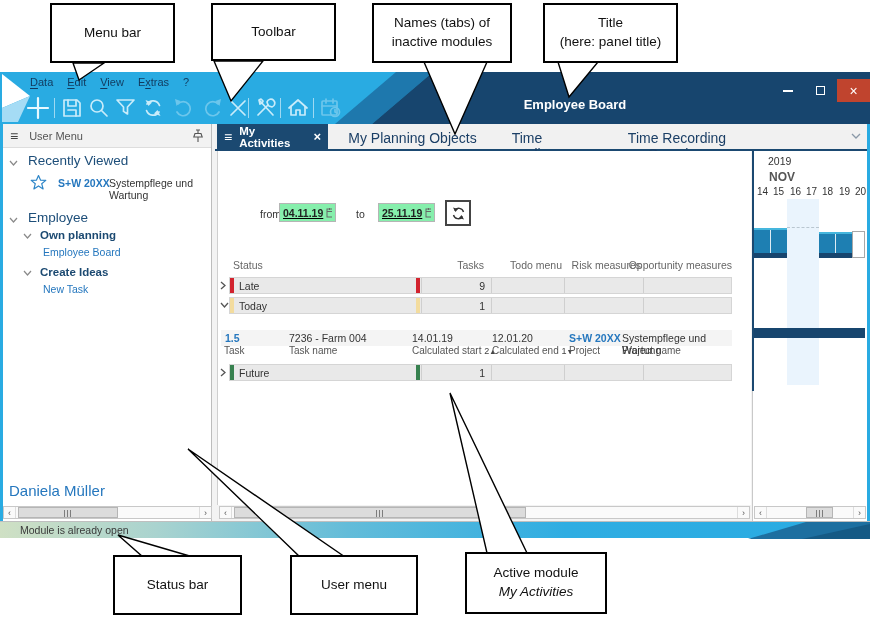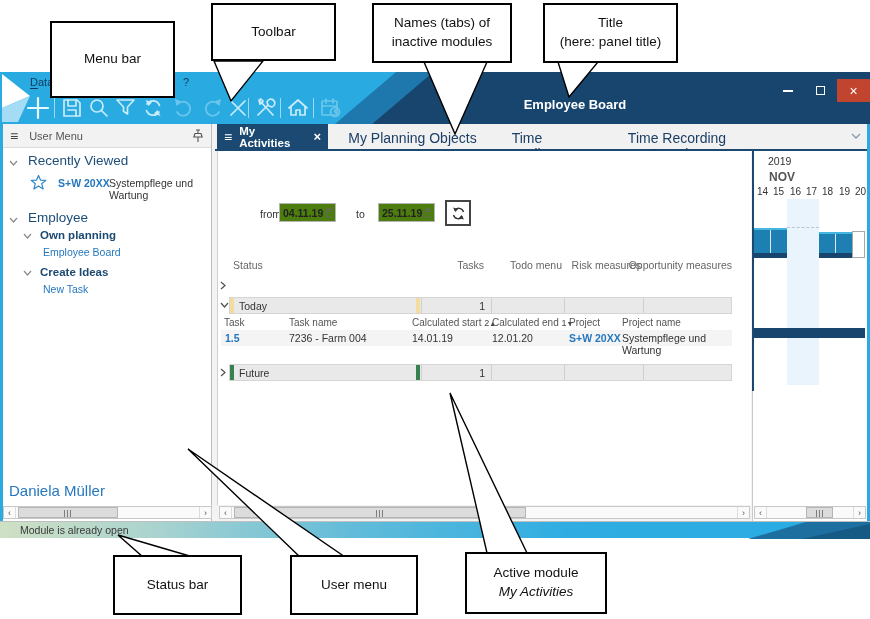--- a/index.html
+++ b/index.html
@@ -66,36 +66,36 @@
   .sb .btn.lt{left:0;border-right:1px solid #ddd;}
   .sb .btn.rt{right:0;border-left:1px solid #ddd;}
   .sb .thumb{position:absolute;top:0;height:11px;background:#dcdcdc;border:1px solid #b5b5b5;}
   .sb .thumb::after{content:"";position:absolute;left:50%;top:2px;margin-left:-4px;width:9px;height:7px;
     background:repeating-linear-gradient(90deg,#7d7d7d 0 1px,transparent 1px 3px);}
 
   
   .main{position:absolute;left:217px;top:79px;width:534px;height:354px;background:#fff;
     border-left:1px solid #cfcfcf;}
   .flabel{position:absolute;font-size:10.5px;color:#333;}
-  .dinput{position:absolute;width:57px;height:19px;border:1px solid #b5b5b5;background:#4d7c0f;
-    display:flex;align-items:center;padding:0 3px;gap:3px;}
+  .dinput{position:absolute;width:57px;height:19px;border:1px solid #b5b5b5;background:#86efac;
+    display:flex;align-items:center;padding:0 3px;gap:3px;text-decoration:underline;}
   .dinput .v{font-size:10.5px;color:#222;font-weight:bold;flex:1;}
   .refresh-btn{position:absolute;width:26px;height:26px;border:2px solid #444;background:#fff;
     display:flex;align-items:center;justify-content:center;}
   .col-h{position:absolute;font-size:10.5px;color:#666;}
   .num{text-align:right;}
   .grow{position:absolute;left:11px;width:503px;height:17px;background:#e9e9e9;border:1px solid #d5d5d5;}
   .grow .stripe{position:absolute;top:0;width:4px;height:15px;}
   .grow .stL{left:0;} .grow .stR{left:186px;}
   .late .stripe{background:#d2232e;} .today .stripe{background:#f3dc9e;} .future .stripe{background:#37814f;}
   .grow .gl{position:absolute;left:9px;top:2px;font-size:10.5px;color:#333;}
   .grow .cell{position:absolute;top:0;height:15px;border-left:1px solid #cfcfcf;}
   .grow .tv{position:absolute;left:191px;width:64px;top:2px;font-size:10.5px;color:#333;text-align:right;}
   .expander{position:absolute;left:2px;}
-  .sub-h{position:absolute;font-size:10px;color:#555;}
+  .sub-h{position:absolute;font-size:10px;color:#555;margin-top:28px;}
   .task-row{position:absolute;left:3px;width:511px;height:16px;background:#f4f4f4;}
   .task-row span{position:absolute;top:2px;font-size:10.5px;color:#333;}
   .blue-link{color:#2577be !important;font-weight:bold;}
   .sortn{font-size:9px;color:#444;} .sorttri{font-size:7px;color:#444;}
 
   
   .gantt{position:absolute;left:752px;top:79px;width:115px;height:370px;background:#fff;}
   .gdiv{position:absolute;left:0;top:0;width:2px;height:240px;background:#1b4971;}
   .gdiv2{position:absolute;left:0;top:240px;width:1px;height:130px;background:#c9c9c9;}
   .gtext{position:absolute;font-size:10.5px;color:#333;}
@@ -305,20 +305,30 @@
 
       <span class="col-h" style="left:15px;top:108px">Status</span>
       <span class="col-h num" style="left:180px;top:108px;width:86px">Tasks</span>
       <span class="col-h num" style="left:264px;top:108px;width:80px">Todo menu</span>
       <span class="col-h num" style="left:323px;top:108px;width:100px">Risk measures</span>
       <span class="col-h num" style="left:384px;top:108px;width:130px">Opportunity measures</span>
 
       <svg class="expander" style="top:130px" width="8" height="10">
           <polyline points="1,1 5,4.5 1,8" stroke="#555" fill="none" stroke-width="1.3"></polyline>
         </svg>
+      <div class="grow late" style="top:126px">
+        <span class="stripe stL"></span>
+        <span class="gl">Late</span>
+        <span class="stripe stR"></span>
+        <span class="cell" style="left:191px;width:69px"></span>
+        <span class="tv">9</span>
+        <span class="cell" style="left:261px;width:72px"></span>
+        <span class="cell" style="left:334px;width:78px"></span>
+        <span class="cell" style="left:413px;width:89px"></span>
+      </div>
 
       <svg class="expander" style="top:151px" width="10" height="8">
           <polyline points="1,1 4.5,5 8,1" stroke="#555" fill="none" stroke-width="1.3"></polyline>
         </svg>
       <div class="grow today" style="top:146px">
         <span class="stripe stL"></span>
         <span class="gl">Today</span>
         <span class="stripe stR"></span>
         <span class="cell" style="left:191px;width:69px"></span>
         <span class="tv">1</span>
@@ -416,21 +426,21 @@
       <polygon points="73,63 104,63 79,80"></polygon>
       <polygon points="214,61 263,61 231,101"></polygon>
       <polygon points="424,62 487,62 455,134"></polygon>
       <polygon points="558,62 598,62 569,97"></polygon>
       <polygon points="143,557 193,557 118,535"></polygon>
       <polygon points="300,557 345,557 188,449"></polygon>
       <polygon points="487,553 527,553 450,393"></polygon>
     </g>
   </svg>
 
-  <div class="callout" style="left:50px;top:21px;width:125px;height:77px">
+  <div class="callout" style="left:50px;top:3px;width:125px;height:60px">
     <span>Menu bar</span>
   </div>
   <div class="callout" style="left:211px;top:3px;width:125px;height:58px">
     <span>Toolbar</span>
   </div>
   <div class="callout" style="left:372px;top:3px;width:140px;height:60px">
     <span>Names (tabs) of</span>
     <span>inactive modules</span>
   </div>
   <div class="callout" style="left:113px;top:555px;width:129px;height:60px">

